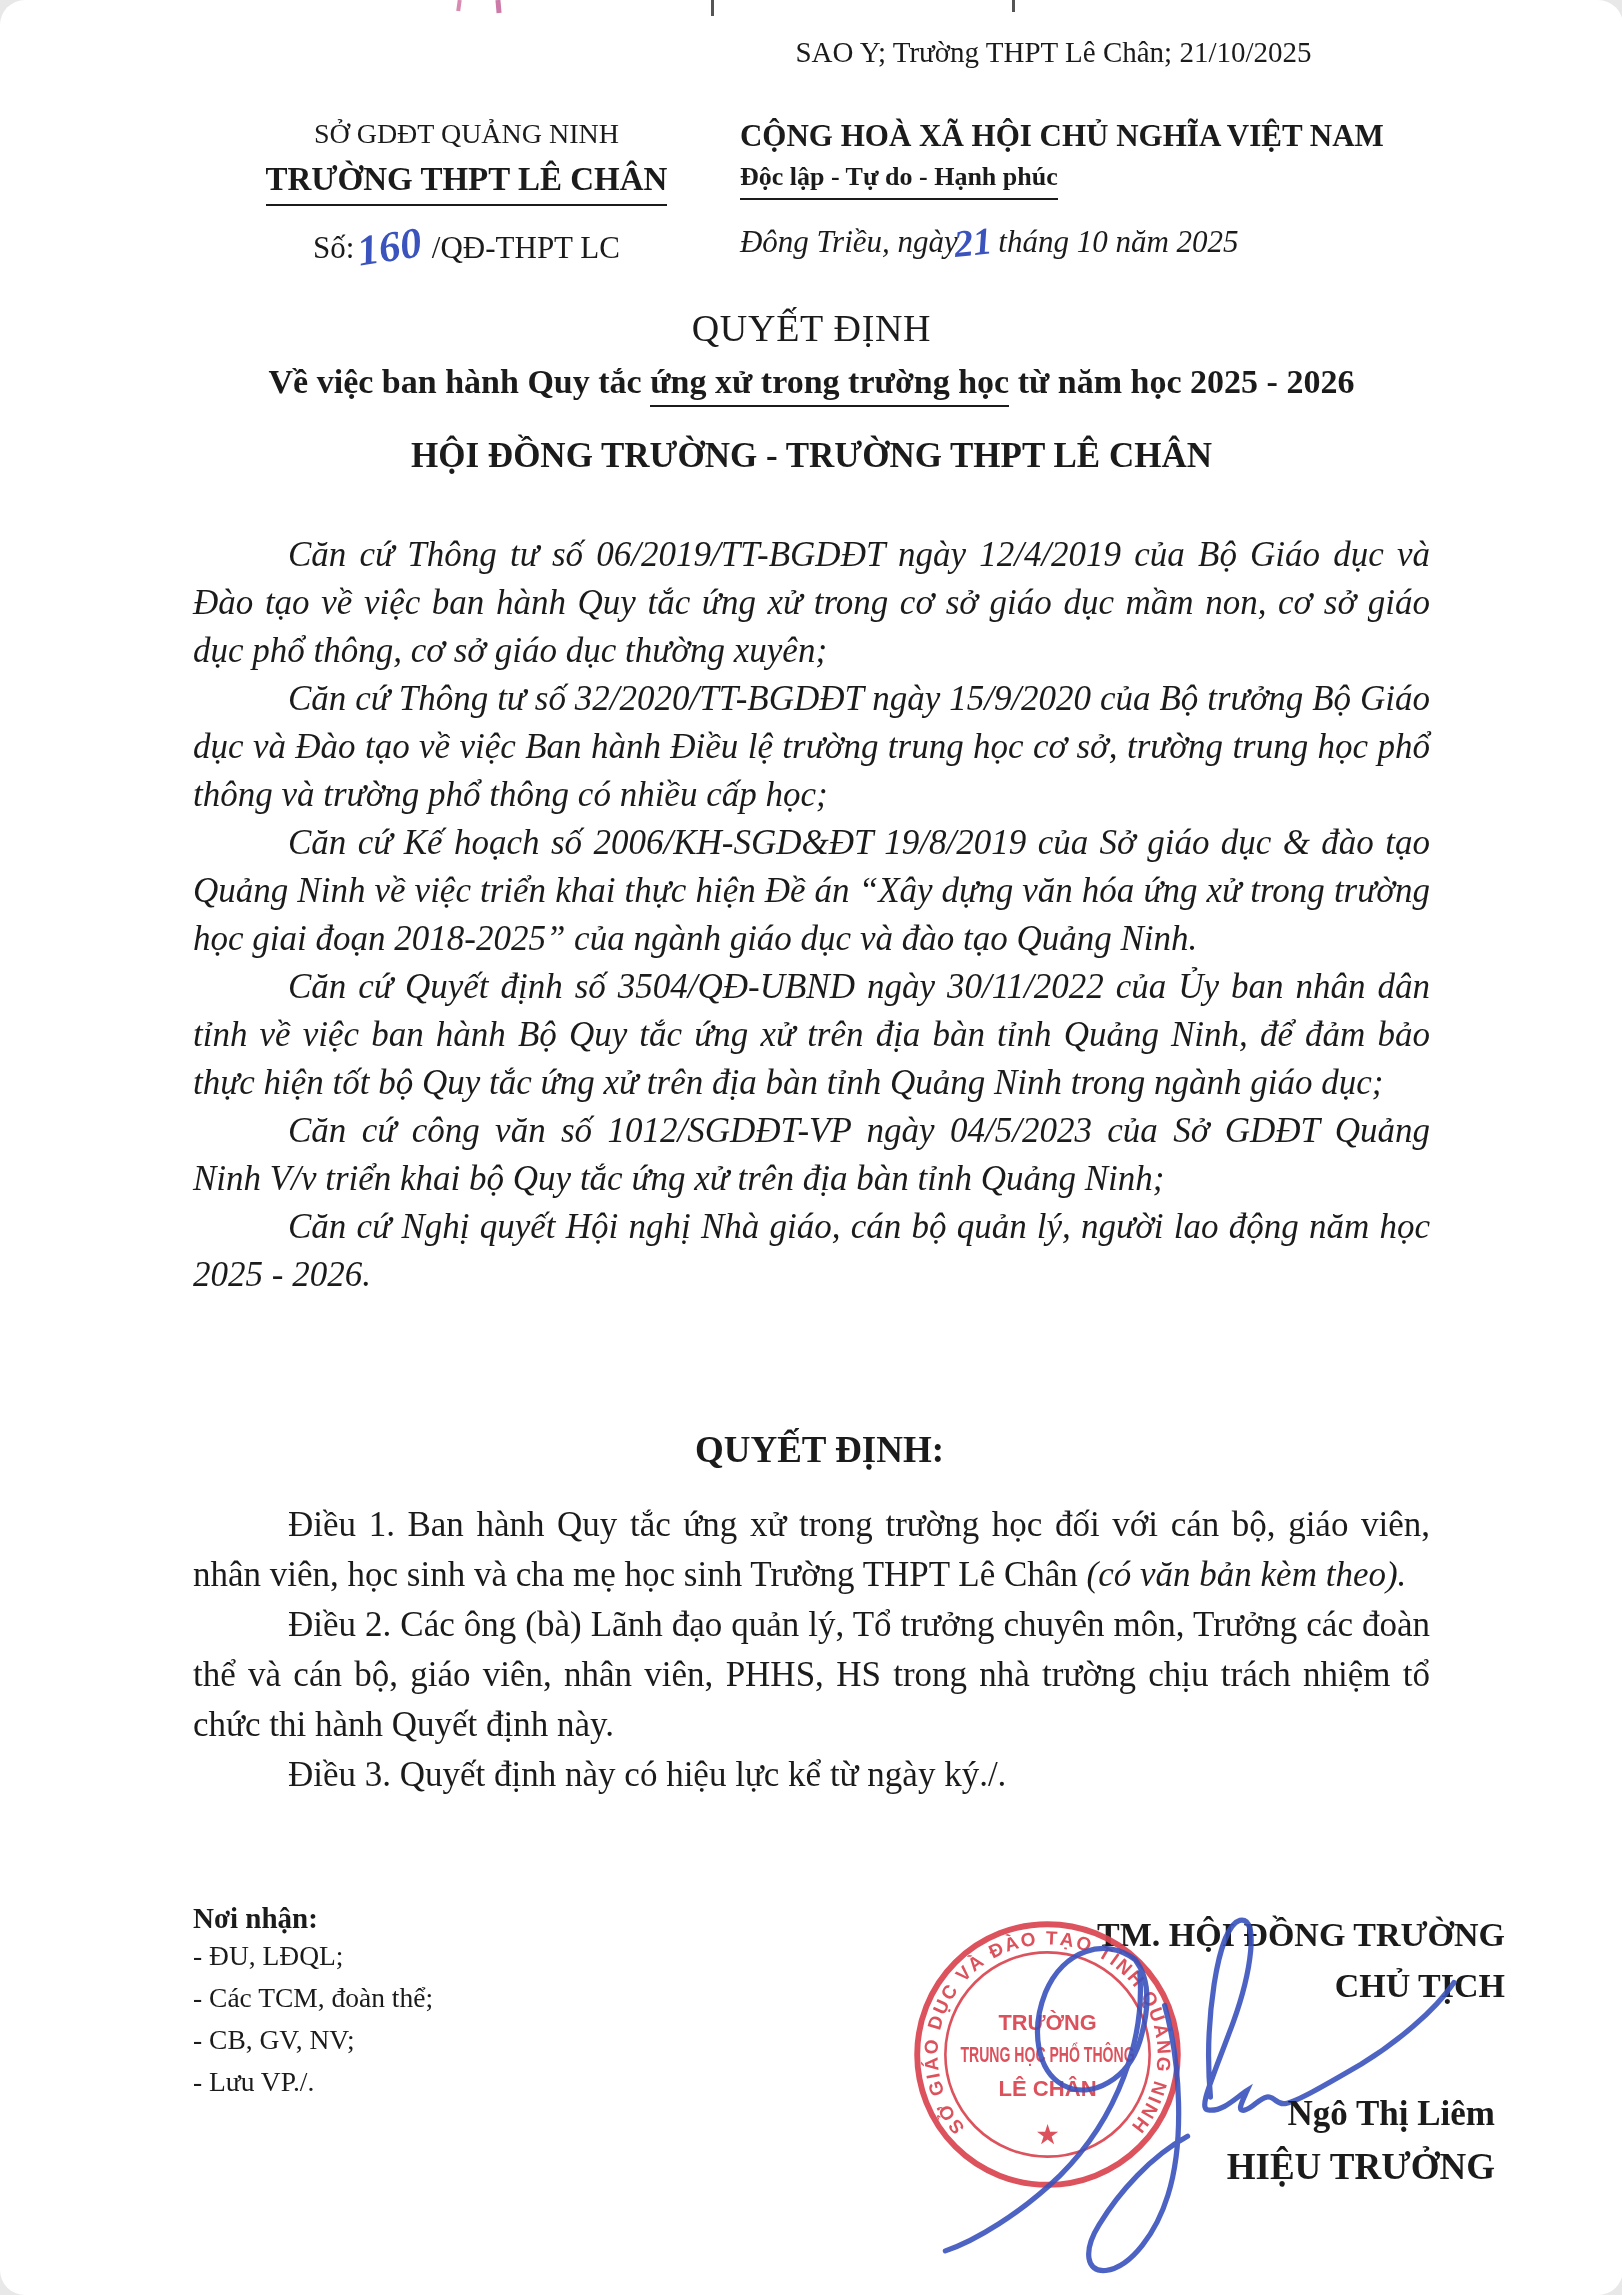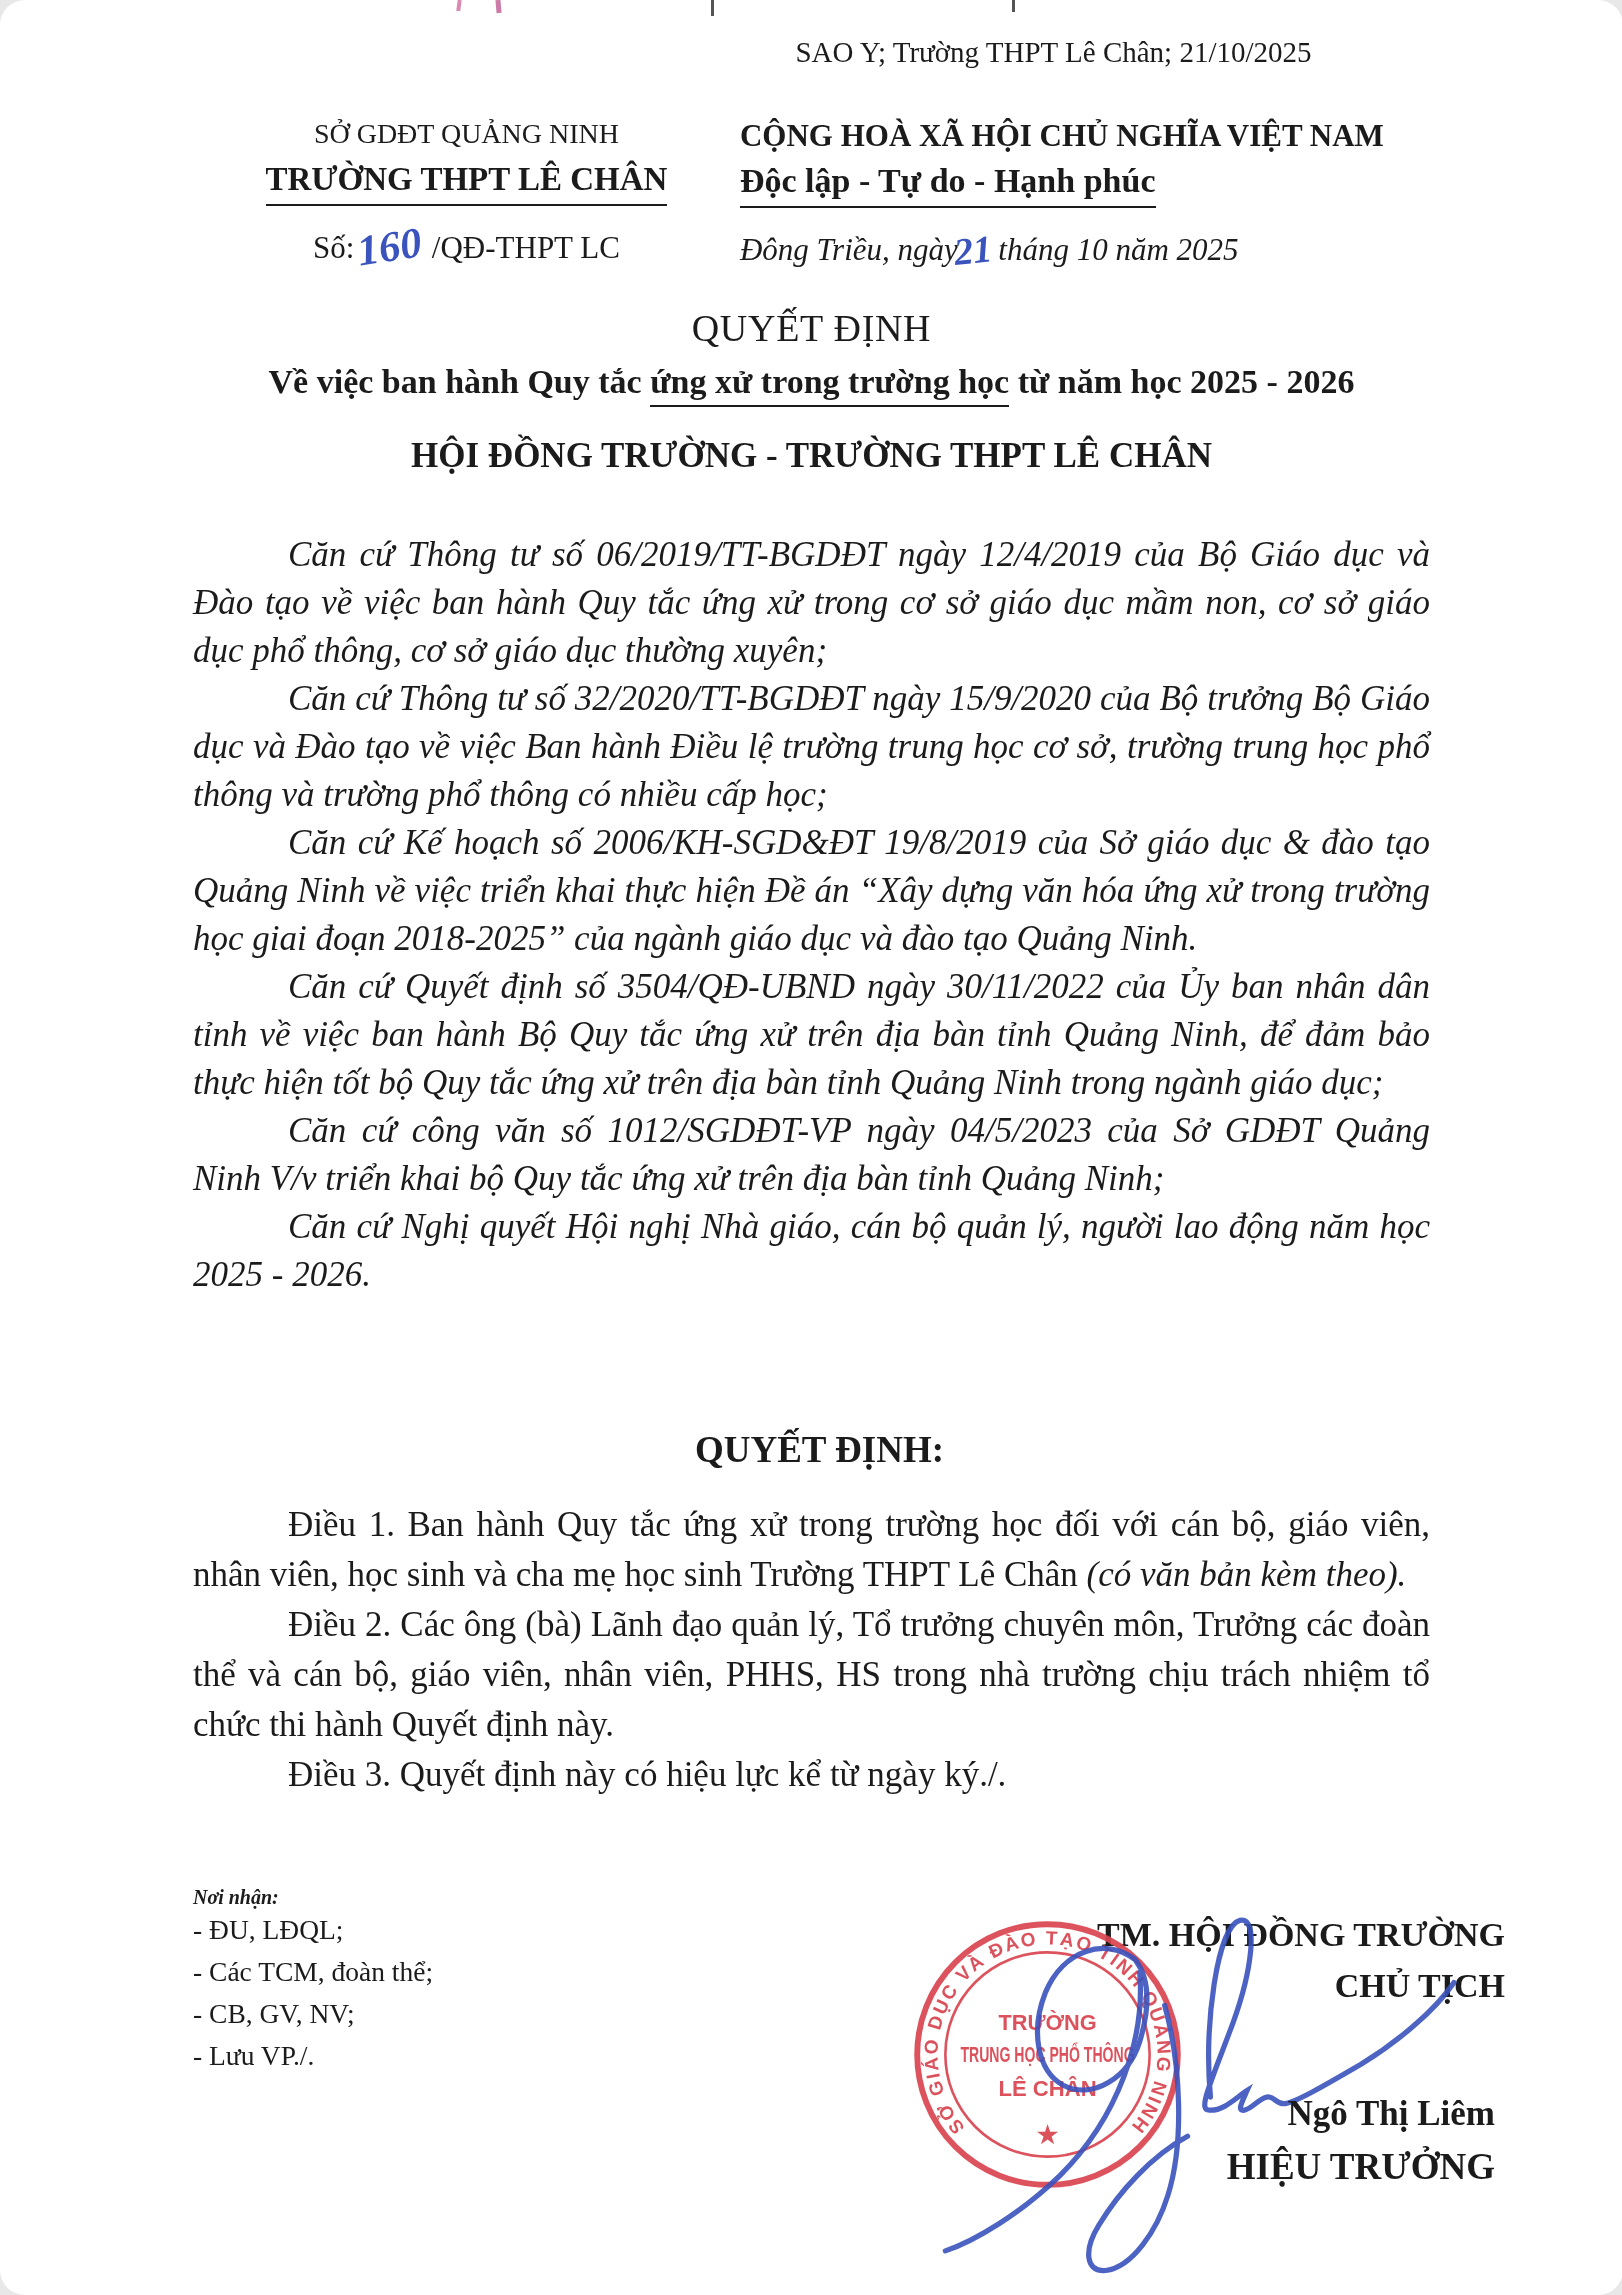--- a/index.html
+++ b/index.html
@@ -10,39 +10,39 @@
   .italic{font-style:italic;}
   .cert-line{top:36px;left:746px;width:615px;font-size:29px;text-align:center;white-space:nowrap;}
   .header-row{top:118px;left:193px;width:1237px;display:flex;}
   .hdr-left{width:550px;text-align:center;}
   .hdr-right{width:694px;margin-left:auto;text-align:left;}
   .hdr-l1{font-size:28px;}
   .hdr-l2{font-size:33px;font-weight:bold;margin-top:10.5px;}
   .hdr-l2 .ul, .hdr-r2 .ul{display:inline-block;border-bottom:2.6px solid var(--ink,#1b1b1b);padding-bottom:6.5px;}
   .hdr-num{font-size:31px;margin-top:13px;}
   .hdr-r1{font-size:31px;font-weight:bold;}
-  .hdr-r2{font-size:34px;font-weight:bold;margin-top:7.9px;}
+  .hdr-r2{font-size:26px;font-weight:bold;margin-top:7.9px;}
   .hdr-date{font-size:31px;font-style:italic;margin-top:17px;}
   .hand{color:var(--blue,#3a53bd);display:inline-block;font-style:italic;font-weight:bold;
         font-family:"Liberation Serif",serif;}
   .hand-160{font-size:43px;transform:rotate(-9deg);margin:0 2.6px;position:relative;top:2.6px;}
   .hand-21{font-size:38px;transform:rotate(-6deg);margin:0 -1.3px 0 -3.9px;position:relative;top:2.6px;}
   .title-block{top:306px;left:0;width:1623px;text-align:center;}
   .title-main{font-size:38px;font-weight:normal;letter-spacing:0.7px;}
   .title-subject{font-size:34px;font-weight:bold;margin-top:13px;}
   .title-subject .ul{display:inline-block;border-bottom:2.6px solid var(--ink,#1b1b1b);padding-bottom:3.9px;}
   .title-issuer{font-size:35px;font-weight:bold;margin-top:29px;}
   .preamble{top:531px;left:193px;width:1237px;font-size:35px;font-style:italic;
             line-height:48px;text-align:justify;}
   .preamble p{margin:0;text-indent:95px;}
   .decision-heading{top:1428px;left:8px;width:1623px;text-align:center;font-size:37px;font-weight:bold;}
   .articles{top:1500px;left:193px;width:1237px;font-size:35px;line-height:50px;text-align:justify;}
   .articles p{margin:0;text-indent:95px;}
   .footer-left{top:1886px;left:193px;font-size:27.5px;}
-  .fl-heading{font-size:20px;font-weight:bold;font-style:italic;}
+  .fl-heading{font-size:29px;font-weight:bold;margin-top:16px;}
   .fl-items div{line-height:42px;}
   .footer-right{top:1916px;left:877px;width:628px;text-align:right;}
   .fr-authority{font-size:34px;font-weight:bold;}
   .fr-position{font-size:34px;font-weight:bold;margin-top:13px;}
   .name-block{top:2094px;left:906px;width:589px;text-align:right;}
   .fr-name{font-size:35px;font-weight:bold;}
   .fr-title{font-size:37px;font-weight:bold;margin-top:10.5px;}
   .stamp-svg{left:910px;top:1917px;}
   .sig-svg{left:929px;top:1894px;}
   .artifact{position:absolute;}

